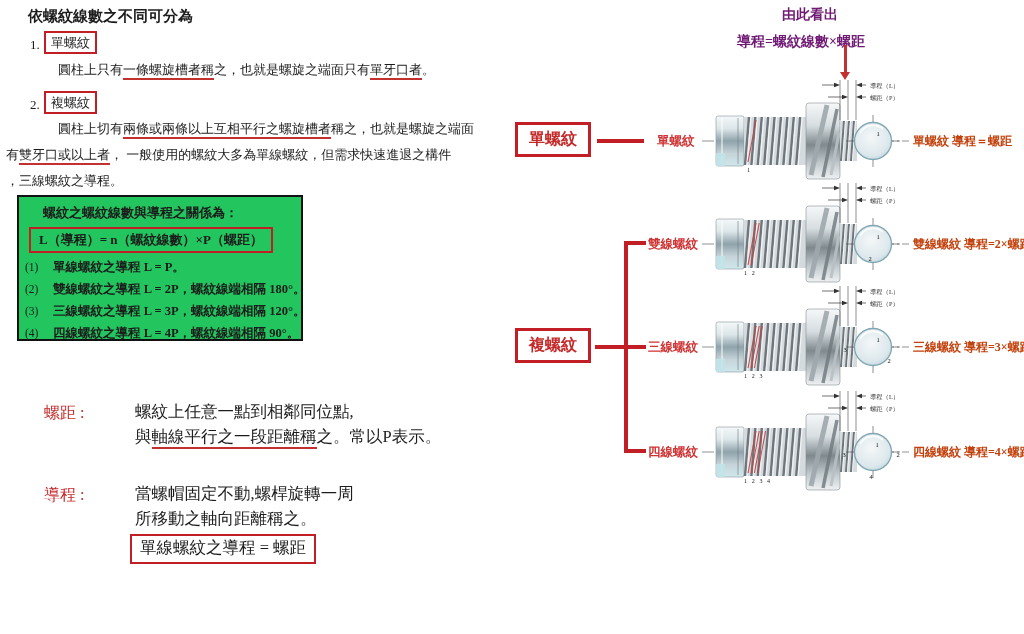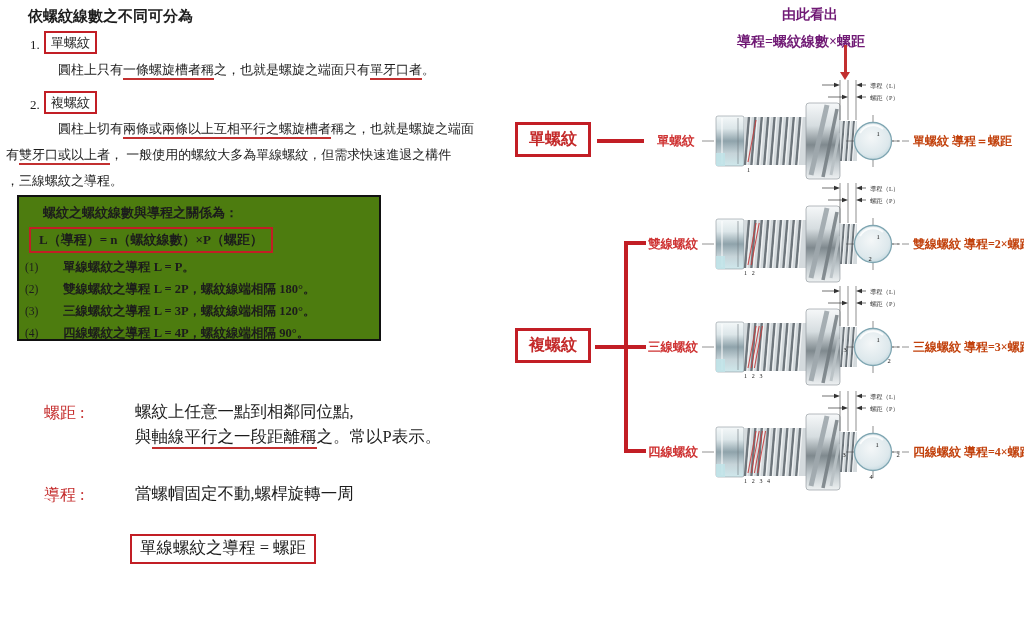--- a/index.html
+++ b/index.html
@@ -15,30 +15,30 @@
   .abs{position:absolute;}
   .nw{white-space:nowrap;}
   .bold{font-weight:bold;}
   .u{border-bottom:2px solid #c23030;padding-bottom:1px;}
   .termbox{
     border:2px solid var(--redbox);padding:1px 5px;font-size:13px;line-height:17px;
     display:inline-block;background:#fff;
   }
   .para{font-size:13px;line-height:18px;}
   .fbox{
-    border:2.5px solid #111;width:364px;height:146px;box-sizing:border-box;background:#4d7c0f;
+    border:2.5px solid #111;width:286px;height:146px;box-sizing:border-box;background:#22c55e;
   }
   .fbox-title{margin:7px 0 0 24px;font-size:13px;font-weight:bold;white-space:nowrap;}
   .fformula{
     display:inline-block;margin:5px 0 2px 10px;border:2.5px solid var(--redbox);
     padding:2px 8px;font-size:13px;font-weight:bold;white-space:nowrap;
   }
   .fitem{position:relative;margin:3px 0 0 0;font-size:12.5px;font-weight:bold;line-height:19px;white-space:nowrap;}
   .fitem .fnum{position:absolute;left:6px;font-weight:normal;font-size:11.5px;}
-  .fitem .ftext{margin-left:44px;display:inline-block;}
+  .fitem .ftext{margin-left:34px;display:inline-block;}
   .defword{font-size:16px;color:var(--red);white-space:nowrap;}
   .deftext{font-size:16.5px;line-height:26px;white-space:nowrap;}
   .conclbox{
     display:inline-block;border:2.5px solid var(--redbox);padding:1px 8px 3px 8px;
     font-size:16.5px;white-space:nowrap;background:#fff;
   }
   .grouplabel{
     border:3px solid var(--redbox);padding:4px 11px;font-size:16px;font-weight:bold;
     color:var(--red);display:inline-block;background:#fff;white-space:nowrap;
   }
@@ -102,20 +102,21 @@
     <div class="fitem"><span class="fnum">(3)</span><span class="ftext">三線螺紋之導程 L = 3P，螺紋線端相隔 120°。</span></div>
     <div class="fitem"><span class="fnum">(4)</span><span class="ftext">四線螺紋之導程 L = 4P，螺紋線端相隔 90°。</span></div>
   </div>
 
   <div class="abs defword" style="left:44px;top:403px">螺距 :</div>
   <div class="abs deftext nw" style="left:135px;top:399px">螺紋上任意一點到相鄰同位點,</div>
   <div class="abs deftext nw" style="left:135px;top:424px"><span>與</span><span class="u">軸線平行之一段距離稱</span><span>之。常以P表示。</span></div>
 
   <div class="abs defword" style="left:44px;top:485px">導程 :</div>
   <div class="abs deftext nw" style="left:135px;top:481px">當螺帽固定不動,螺桿旋轉一周</div>
+  <div class="abs deftext nw" style="left:135px;top:506px">所移動之軸向距離稱之。</div>
   <div class="abs conclbox" style="left:130px;top:534px">單線螺紋之導程 = 螺距</div>
 
   <div class="abs callout" style="left:782px;top:6px">由此看出</div>
   <div class="abs callout" style="left:737px;top:33px">導程=螺紋線數×螺距</div>
   <div class="abs" style="left:844px;top:45px;width:2.5px;height:28px;background:#c23030"></div>
   <div class="abs arrowhead" style="left:840px;top:72px"></div>
 
   <div class="abs grouplabel" style="left:515px;top:122px">單螺紋</div>
   <div class="abs redline" style="left:597px;top:139px;width:47px;height:4px"></div>
 

